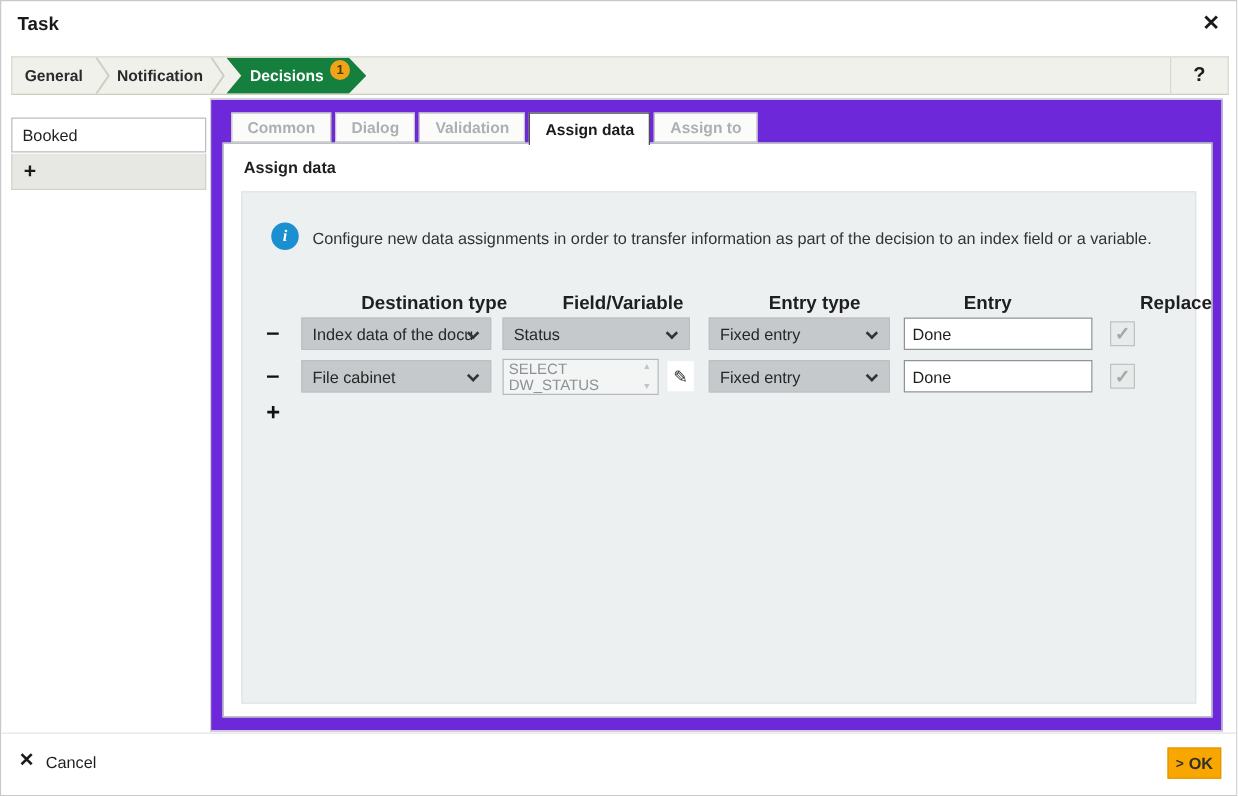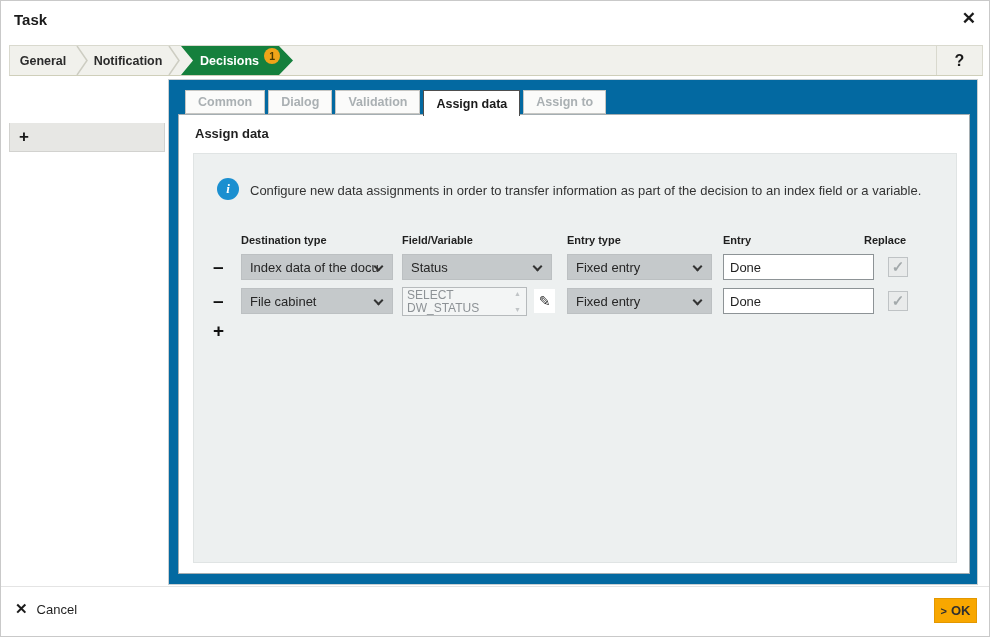--- a/index.html
+++ b/index.html
@@ -47,21 +47,21 @@
     display:flex;align-items:center;padding-left:8px;cursor:pointer;
   }
   .decision-add{
     position:absolute;left:8px;top:122px;width:156px;height:29px;
     background:#e7e7e4;border:1px solid #d2d2cf;border-top:none;
     font-size:17px;font-weight:bold;color:#1a1a1a;display:flex;align-items:center;padding-left:9px;cursor:pointer;
   }
   
   .outer-panel{
     position:absolute;left:167px;top:78px;width:810px;height:506px;
-    background:#0369a1;border:1px solid #c9cfd2;
+    background:#6d28d9;border:1px solid #c9cfd2;
   }
   
   .tabbar{position:absolute;left:16px;top:10px;height:25px;display:flex;gap:3px;z-index:2;}
   .tab{
     height:24px;padding:0 12px;display:flex;align-items:center;
     background:#fbfbfa;border:1px solid #c6c6c3;
     font-size:12.5px;font-weight:bold;color:#aab0b3;cursor:pointer;
   }
   .tab.active{
     height:26px;background:#fff;border:1px solid #4e4e4e;border-bottom:none;
@@ -77,21 +77,21 @@
     background:#edf0f0;border:1px solid #e0e4e4;
   }
   
   .info-icon{
     position:absolute;left:23px;top:24px;width:22px;height:22px;border-radius:50%;
     background:#1b8fd0;color:#fff;font-size:13px;font-weight:bold;font-style:italic;
     display:flex;align-items:center;justify-content:center;font-family:"Liberation Serif",serif;
   }
   .info-text{position:absolute;left:56px;top:29px;font-size:13px;color:#333;}
   
-  .col-header{position:absolute;top:80px;font-size:11px;font-weight:bold;color:#1f1f1f;}
+  .col-header{position:absolute;top:80px;font-size:15px;font-weight:bold;color:#1f1f1f;margin-left:48px;}
   .h-c1{left:47px;} .h-c2{left:208px;} .h-c3{left:373px;} .h-c4{left:529px;} .h-c5{left:670px;}
   .row{position:absolute;left:0;width:100%;height:28px;}
   .row1{top:100px;} .row2{top:134px;}
   .minus-btn,.plus-btn{
     position:absolute;left:19px;font-size:19px;font-weight:bold;color:#111;cursor:pointer;line-height:18px;
   }
   .minus-btn{top:4px;}
   .plus-btn{top:168px;}
   .dd{
     position:absolute;height:26px;background:#c5c9cb;border:1px solid #bcc0c2;
@@ -163,20 +163,21 @@
         <polyline points="1,0 11,14.5 1,29" fill="none" stroke="#cdcdc2" stroke-width="1.5"></polyline>
       </svg>
     <div class="step-blue">
       <span>Decisions</span>
       <span class="badge">1</span>
     </div>
     <div class="steps-spacer"></div>
     <div class="help-cell">?</div>
   </div>
 
+  <div class="decision-item">Booked</div>
   <div class="decision-add">+</div>
 
   <div class="outer-panel">
 
     <div class="tabbar">
       <div class="tab">Common</div>
       <div class="tab">Dialog</div>
       <div class="tab">Validation</div>
       <div class="tab active">Assign data</div>
       <div class="tab">Assign to</div>

